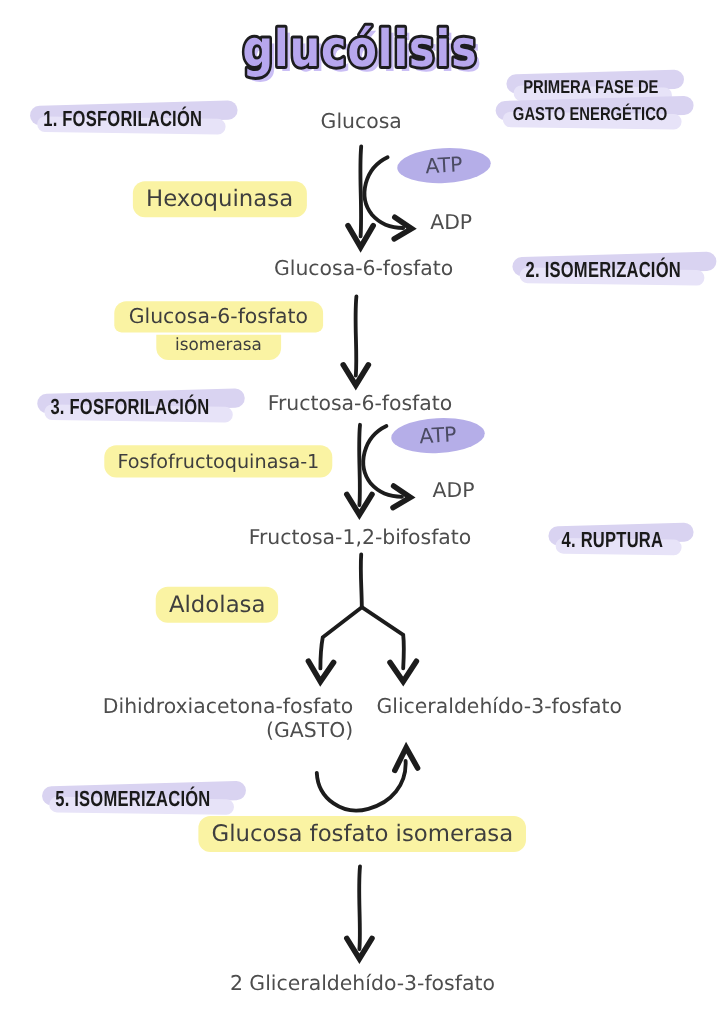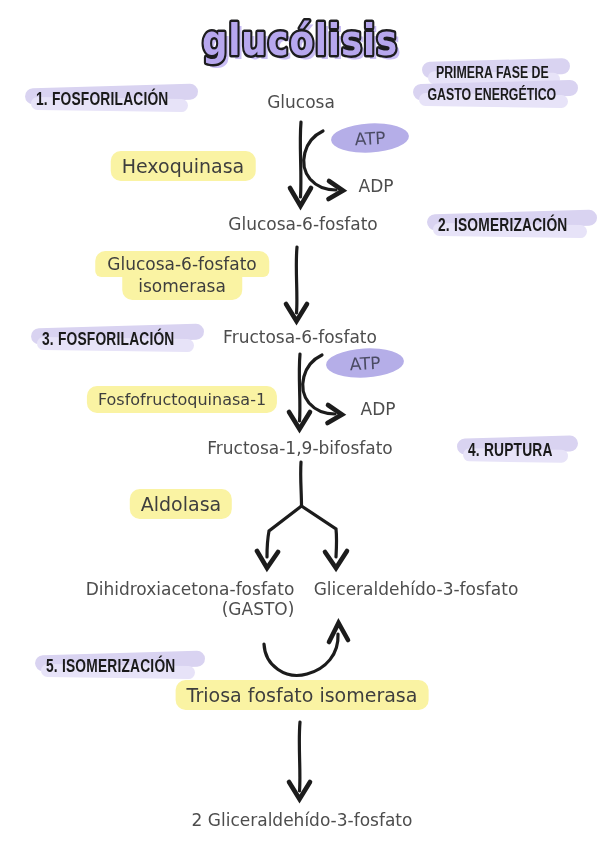--- a/index.html
+++ b/index.html
@@ -59,21 +59,21 @@
     padding:4px 11px; font-size:19px; color:#3e3e3e; white-space:nowrap;
   }
   .enz.small { font-size:16px; }
   .enz2 { position:absolute; z-index:2; transform:translateX(-50%); text-align:center; color:#3e3e3e; }
   .enz2 .l1 {
     background:var(--enzyme_yellow,#faf3a3); border-radius:10px 10px 6px 6px;
     padding:3px 12px; font-size:17px; white-space:nowrap;
   }
   .enz2 .l2 {
     display:inline-block; background:var(--enzyme_yellow,#faf3a3);
-    border-radius:0 0 10px 10px; margin-top:-2px; padding:1px 16px 4px; font-size:17px;
+    border-radius:0 0 10px 10px; margin-top:-2px; padding:1px 16px 4px; font-size:14px;
   }
 </style>
 </head>
 <body>
 
 <div class="page">
 
   <svg class="arrows" width="600" height="848" viewBox="0 0 600 848">
     <g>
       <path class="shaft" d="M301,122 C299,145 302,172 300.5,197"></path>
@@ -152,35 +152,35 @@
   </div>
   <div class="hlwrap" style="left:46px; top:656px;">
     <span class="hl a"></span>
     <span class="hl b"></span>
     <span class="txt">5. ISOMERIZACIÓN</span>
   </div>
 
   <div class="met" style="left:301px; top:92px;">Glucosa</div>
   <div class="met" style="left:303px; top:214px;">Glucosa-6-fosfato</div>
   <div class="met" style="left:300px; top:327px;">Fructosa-6-fosfato</div>
-  <div class="met" style="left:300px; top:438px;">Fructosa-1,9-bifosfato</div>
+  <div class="met" style="left:300px; top:438px;">Fructosa-1,2-bifosfato</div>
   <div class="met" style="left:190px; top:579px;">
     <div>Dihidroxiacetona-fosfato</div>
     <div>(GASTO)</div>
   </div>
   <div class="met" style="left:416px; top:579px;">Gliceraldehído-3-fosfato</div>
   <div class="met" style="left:302px; top:810px;">2 Gliceraldehído-3-fosfato</div>
 
   <div class="atp" style="left:370px; top:138px;">ATP</div>
   <div class="met" style="left:376px; top:176px;">ADP</div>
   <div class="atp" style="left:365px; top:363px;">ATP</div>
   <div class="met" style="left:378px; top:399px;">ADP</div>
 
   <div class="enz" style="left:183px; top:151px;">Hexoquinasa</div>
   <div class="enz2" style="left:182px; top:251px;">
     <div class="l1">Glucosa-6-fosfato</div>
     <div class="l2">isomerasa</div>
   </div>
-  <div class="enz small" style="left:182px; top:386px;">Fosfofructoquinasa-1</div>
+  <div class="enz small" style="left:182px; top:371px;">Fosfofructoquinasa-1</div>
   <div class="enz" style="left:181px; top:489px;">Aldolasa</div>
-  <div class="enz" style="left:302px; top:680px;">Triosa fosfato isomerasa</div>
+  <div class="enz" style="left:302px; top:680px;">Glucosa fosfato isomerasa</div>
 
 </div>
 
 </body></html>

